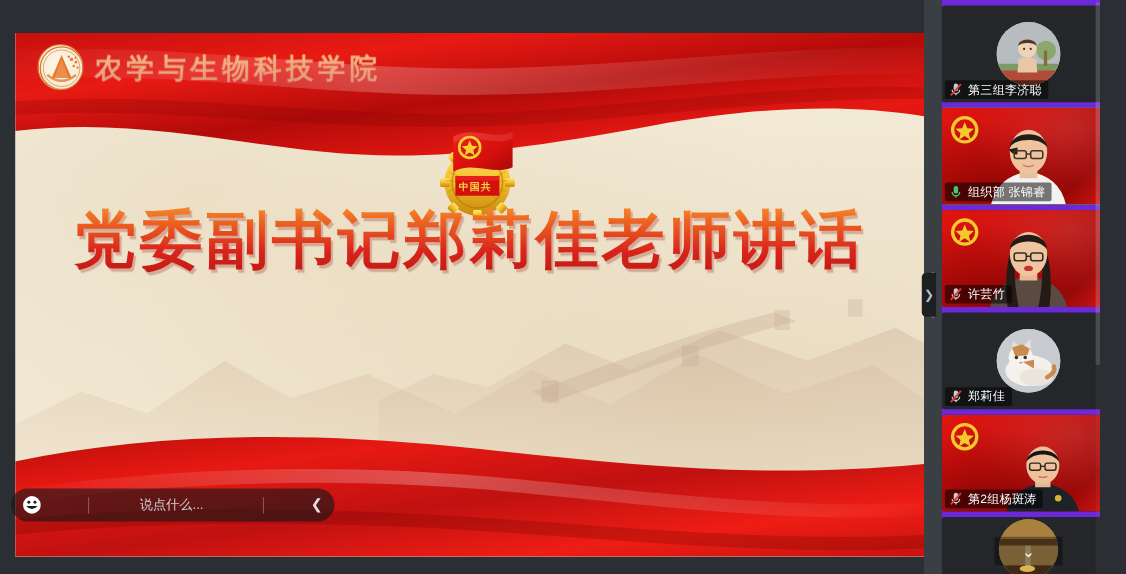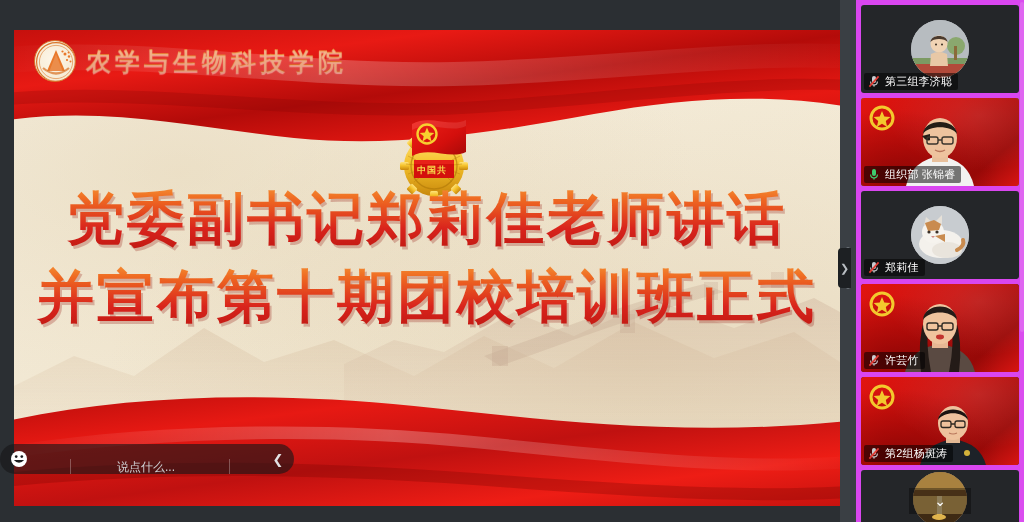--- a/index.html
+++ b/index.html
@@ -126,24 +126,24 @@
     background: linear-gradient(180deg, #f7a23c 0%, #ef6a22 24%, #d9241c 62%, #b8150f 100%);
     -webkit-background-clip: text;
     background-clip: text;
     -webkit-text-fill-color: transparent;
     filter: drop-shadow(2px 3px 0 rgba(150,30,20,.28));
   }
 
   
   #chatbar {
     position: absolute;
-    left: 0; bottom: 48px;
+    left: 10px; bottom: 48px;
     height: 30px;
     display: flex;
-    align-items: flex-end;
+    align-items: center;
     background: rgba(22,22,24,.62);
     border-radius: 16px;
     padding: 0 4px;
     z-index: 20;
     gap: 36px;
   }
   #chatbar .emoji-btn {
     width: 30px; height: 30px;
     display: flex; align-items: center; justify-content: center;
     cursor: pointer;
@@ -196,22 +196,22 @@
     color: #b9bec3;
     font-size: 11px;
     z-index: 26;
     cursor: pointer;
   }
 
   
   #filmstrip {
     position: absolute;
     left: 856px; top: 0;
-    width: 168px; height: 522px;
-    background: #d946ef;
+    width: 144px; height: 522px;
+    background: #6d28d9;
     overflow: hidden;
     z-index: 22;
   }
 
   .tile {
     position: relative;
     width: 158px;
     height: 88px;
     margin: 5px auto 4px auto;
     background: #242629;
@@ -444,21 +444,20 @@
         <path d="M28 52 L68 52 L68 56 L28 56 Z" fill="#ef2a1f" opacity=".7"></path>
         <g fill="#f7d64a" font-family="Liberation Serif, serif" font-size="9" font-weight="700">
           <text x="31" y="65">中</text>
             <text x="41" y="65">国</text>
             <text x="51" y="65">共</text>
         </g>
       </svg>
 
       <div class="title-block">
         <div class="title-line">党委副书记郑莉佳老师讲话</div>
-        <div class="title-line">并宣布第十期团校培训班正式</div>
       </div>
     </div>
 
     <div id="chatbar">
       <div class="emoji-btn">
         <svg width="18" height="18" viewBox="0 0 18 18">
           <circle cx="9" cy="9" r="8" fill="#ffffff"></circle>
           <circle cx="6.2" cy="6.6" r="1.35" fill="#1b1b1d"></circle>
           <circle cx="11.8" cy="6.6" r="1.35" fill="#1b1b1d"></circle>
           <path d="M3.8 10 Q9 15.6 14.2 10 Z" fill="#1b1b1d"></path>
@@ -521,20 +520,49 @@
         <line x1="44" y1="28" x2="48" y2="28" stroke="#3a342c" stroke-width="1.4"></line>
         <path d="M41 38 Q46 41 51 38" fill="none" stroke="#b8775c" stroke-width="1.3"></path>
       </svg>
       <div class="name-badge">
         <svg class="mic" viewBox="0 0 12 13">
           <rect x="4" y="1" width="4" height="7" rx="2" fill="#3fcc6e"></rect>
           <path d="M2.6 6.6 A3.4 3.4 0 0 0 9.4 6.6" fill="none" stroke="#3fcc6e" stroke-width="1.2"></path>
           <rect x="5.4" y="9.6" width="1.2" height="2" fill="#3fcc6e"></rect>
         </svg>
         <span class="nm">组织部 张锦睿</span>
+      </div>
+    </div>
+
+    <div class="tile">
+      <div class="video-bg bg-flag"></div>
+      <svg class="cyl-badge" viewBox="0 0 26 26">
+        <circle cx="13" cy="13" r="11" fill="none" stroke="#f3c92d" stroke-width="3"></circle>
+        <path d="M13 6 L15.3 11.6 L21.4 12.1 L16.8 16.1 L18.2 22 L13 18.7 L7.8 22 L9.2 16.1 L4.6 12.1 L10.7 11.6 Z" fill="#f3c92d"></path>
+      </svg>
+      <svg class="person" width="90" height="76" viewBox="0 0 90 76">
+        <path d="M10 76 Q16 52 45 48 Q74 52 80 76 Z" fill="#5a4a42"></path>
+        <path d="M30 20 Q22 46 26 76 L36 76 Q30 46 34 22 Z" fill="#241b17"></path>
+        <path d="M60 20 Q68 46 64 76 L54 76 Q60 46 56 22 Z" fill="#241b17"></path>
+        <path d="M37 40 L53 40 L53 52 L37 52 Z" fill="#e6b894"></path>
+        <ellipse cx="45" cy="28" rx="17" ry="20" fill="#f0c49e"></ellipse>
+        <path d="M28 24 C29 6 61 6 62 24 C56 14 34 14 28 24 Z" fill="#241b17"></path>
+        <rect x="32" y="27" width="11" height="7" rx="2" fill="none" stroke="#2e2a24" stroke-width="1.4"></rect>
+        <rect x="47" y="27" width="11" height="7" rx="2" fill="none" stroke="#2e2a24" stroke-width="1.4"></rect>
+        <line x1="43" y1="30" x2="47" y2="30" stroke="#2e2a24" stroke-width="1.4"></line>
+        <ellipse cx="45" cy="41" rx="4" ry="2.4" fill="#c2342f"></ellipse>
+      </svg>
+      <div class="name-badge">
+        <svg class="mic" viewBox="0 0 12 13">
+          <rect x="4" y="1" width="4" height="7" rx="2" fill="#c9ccd0"></rect>
+          <path d="M2.6 6.6 A3.4 3.4 0 0 0 9.4 6.6" fill="none" stroke="#c9ccd0" stroke-width="1.1"></path>
+          <rect x="5.4" y="9.6" width="1.2" height="2" fill="#c9ccd0"></rect>
+          <line x1="1.4" y1="11.6" x2="10.6" y2="1.4" stroke="#e23b34" stroke-width="1.7"></line>
+        </svg>
+        <span class="nm">许芸竹</span>
       </div>
     </div>
 
     <div class="tile avatar-tile">
       <div class="avatar">
         <svg viewBox="0 0 58 58" width="58" height="58">
           <rect width="58" height="58" fill="#c8ccd0"></rect>
           <ellipse cx="30" cy="38" rx="22" ry="14" fill="#f4f1ec"></ellipse>
           <ellipse cx="36" cy="44" rx="15" ry="8" fill="#e9e4dc"></ellipse>
           <circle cx="22" cy="26" r="11" fill="#f6f3ee"></circle>
@@ -558,49 +586,20 @@
         <span class="nm">郑莉佳</span>
       </div>
     </div>
 
     <div class="tile">
       <div class="video-bg bg-flag"></div>
       <svg class="cyl-badge" viewBox="0 0 26 26">
         <circle cx="13" cy="13" r="11" fill="none" stroke="#f3c92d" stroke-width="3"></circle>
         <path d="M13 6 L15.3 11.6 L21.4 12.1 L16.8 16.1 L18.2 22 L13 18.7 L7.8 22 L9.2 16.1 L4.6 12.1 L10.7 11.6 Z" fill="#f3c92d"></path>
       </svg>
-      <svg class="person" width="90" height="76" viewBox="0 0 90 76">
-        <path d="M10 76 Q16 52 45 48 Q74 52 80 76 Z" fill="#5a4a42"></path>
-        <path d="M30 20 Q22 46 26 76 L36 76 Q30 46 34 22 Z" fill="#241b17"></path>
-        <path d="M60 20 Q68 46 64 76 L54 76 Q60 46 56 22 Z" fill="#241b17"></path>
-        <path d="M37 40 L53 40 L53 52 L37 52 Z" fill="#e6b894"></path>
-        <ellipse cx="45" cy="28" rx="17" ry="20" fill="#f0c49e"></ellipse>
-        <path d="M28 24 C29 6 61 6 62 24 C56 14 34 14 28 24 Z" fill="#241b17"></path>
-        <rect x="32" y="27" width="11" height="7" rx="2" fill="none" stroke="#2e2a24" stroke-width="1.4"></rect>
-        <rect x="47" y="27" width="11" height="7" rx="2" fill="none" stroke="#2e2a24" stroke-width="1.4"></rect>
-        <line x1="43" y1="30" x2="47" y2="30" stroke="#2e2a24" stroke-width="1.4"></line>
-        <ellipse cx="45" cy="41" rx="4" ry="2.4" fill="#c2342f"></ellipse>
-      </svg>
-      <div class="name-badge">
-        <svg class="mic" viewBox="0 0 12 13">
-          <rect x="4" y="1" width="4" height="7" rx="2" fill="#c9ccd0"></rect>
-          <path d="M2.6 6.6 A3.4 3.4 0 0 0 9.4 6.6" fill="none" stroke="#c9ccd0" stroke-width="1.1"></path>
-          <rect x="5.4" y="9.6" width="1.2" height="2" fill="#c9ccd0"></rect>
-          <line x1="1.4" y1="11.6" x2="10.6" y2="1.4" stroke="#e23b34" stroke-width="1.7"></line>
-        </svg>
-        <span class="nm">许芸竹</span>
-      </div>
-    </div>
-
-    <div class="tile">
-      <div class="video-bg bg-flag"></div>
-      <svg class="cyl-badge" viewBox="0 0 26 26">
-        <circle cx="13" cy="13" r="11" fill="none" stroke="#f3c92d" stroke-width="3"></circle>
-        <path d="M13 6 L15.3 11.6 L21.4 12.1 L16.8 16.1 L18.2 22 L13 18.7 L7.8 22 L9.2 16.1 L4.6 12.1 L10.7 11.6 Z" fill="#f3c92d"></path>
-      </svg>
       <svg class="person" width="86" height="62" viewBox="0 0 86 62" style="left:58%">
         <path d="M10 62 Q16 40 43 36 Q70 40 76 62 Z" fill="#1d2228"></path>
         <path d="M36 30 L50 30 L50 40 L36 40 Z" fill="#e3b894"></path>
         <ellipse cx="43" cy="20" rx="15" ry="17" fill="#eec19c"></ellipse>
         <path d="M28 17 C29 3 57 3 58 17 C52 8 34 8 28 17 Z" fill="#1a1411"></path>
         <rect x="31" y="18" width="10" height="6.5" rx="2" fill="none" stroke="#2b2620" stroke-width="1.3"></rect>
         <rect x="45" y="18" width="10" height="6.5" rx="2" fill="none" stroke="#2b2620" stroke-width="1.3"></rect>
         <line x1="41" y1="21" x2="45" y2="21" stroke="#2b2620" stroke-width="1.3"></line>
         <path d="M39 30 Q43 32 47 30" fill="none" stroke="#b8775c" stroke-width="1.2"></path>
         <circle cx="57" cy="50" r="3" fill="#d4b23a"></circle>

